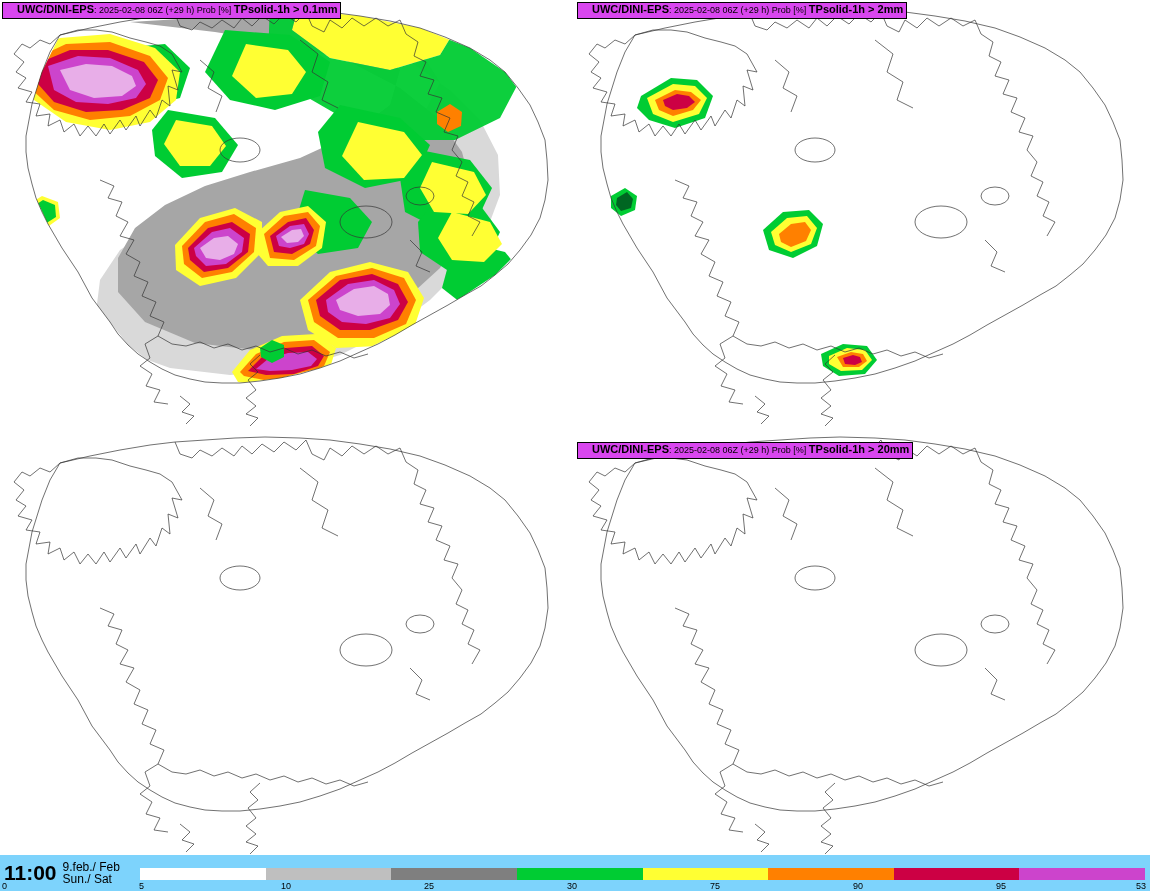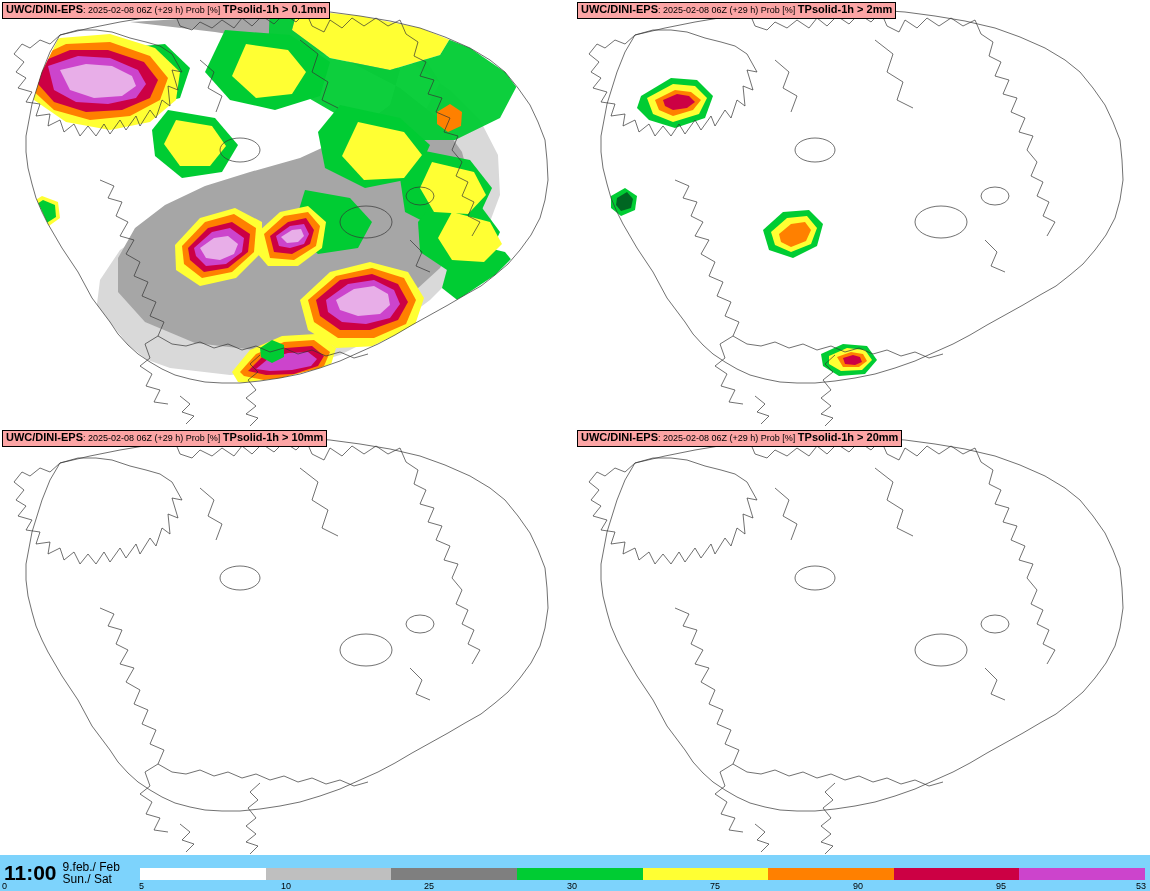--- a/index.html
+++ b/index.html
@@ -28,32 +28,32 @@
     background: #ffffff;
   }
   .panel.p0 { left: 0;   top: 0; }
   .panel.p1 { left: 575px; top: 0; }
   .panel.p2 { left: 0;   top: 428px; }
   .panel.p3 { left: 575px; top: 428px; }
 
   .panel-title {
     position: absolute;
     top: 2px;
-    background: #fca5a5;
+    background: #d946ef;
     border: 1px solid #000000;
-    padding: 0 3px 1px 3px;
+    padding: 0 3px 1px 14px;
     font-size: 11px;
     line-height: 13px;
     white-space: nowrap;
     z-index: 20;
   }
   .panel.p0 .panel-title { left: 2px; }
   .panel.p1 .panel-title { left: 2px; }
   .panel.p2 .panel-title { left: 2px; }
-  .panel.p3 .panel-title { left: 2px; }
+  .panel.p3 .panel-title { left: 2px; margin-top: 12px; }
 
   .t-model { font-weight: bold; font-size: 11px; }
   .t-run   { font-size: 9px; }
   .t-var   { font-weight: bold; font-size: 11px; }
 
   .map-svg { position: absolute; left: 0; top: 0; }
 
   
   .bottombar {
     position: absolute;
@@ -276,23 +276,20 @@
         <path d="M260,355 L250,364 L258,372 L248,380 L256,390 L246,398 L256,406 L246,414 L258,418 L250,426"></path>
         <path d="M180,396 L190,404 L182,412 L194,416 L186,424"></path>
         <ellipse cx="366" cy="222" rx="26" ry="16"></ellipse>
         <ellipse cx="420" cy="196" rx="14" ry="9"></ellipse>
         <ellipse cx="240" cy="150" rx="20" ry="12"></ellipse>
         <path d="M300,40 L318,54 L312,72 L328,82 L322,100 L338,108"></path>
         <path d="M200,60 L214,72 L208,88 L222,96 L216,112"></path>
         <path d="M410,240 L422,252 L416,266 L430,272"></path>
       </g>
     </svg>
-    <div class="panel-title">
-      <span class="t-model">UWC/DINI-EPS</span><span class="t-run">: 2025-02-08 06Z (+29 h) Prob [%] </span><span class="t-var">TPsolid-1h &gt; 10mm</span>
-    </div>
   </div>
 
   <div class="panel p3">
     <svg class="map-svg" width="575" height="427" viewBox="0 0 575 427">
       <g fill="none" stroke="#333333" stroke-width="0.7">
         <path d="M60,35 L90,28 L120,22 L150,17 L175,14 L205,12 L235,10 L265,9 L300,10 L330,12 L360,16 L390,21 L420,28 L445,37 L470,48 L490,60 L505,72 L518,88 L530,105 L538,122 L545,140 L547,160 L548,180 L545,200 L540,218 L531,235 L520,250 L508,264 L495,275 L481,286 L465,295 L448,305 L430,315 L412,325 L395,335 L378,344 L360,352 L340,361 L320,368 L300,374 L280,378 L260,381 L240,383 L222,383 L205,382 L190,379 L175,375 L162,369 L150,362 L138,354 L128,345 L118,334 L110,322 L101,310 L92,298 L85,285 L78,272 L70,260 L62,248 L55,236 L48,224 L42,212 L36,198 L32,184 L28,168 L26,152 L26,136 L29,120 L32,104 L37,88 L42,72 L50,52 Z"></path>
         <path d="M60,35 L50,44 L40,40 L30,48 L22,44 L14,54 L24,62 L16,72 L26,78 L18,88 L32,92 L26,102 L40,104 L36,116 L50,114 L48,126 L60,120 L64,132 L74,124 L80,136 L88,126 L96,136 L104,124 L110,134 L120,120 L126,130 L136,116 L140,126 L150,110 L156,118 L162,100 L170,106 L168,86 L178,90 L172,70 L182,72 L172,54 L160,46 L146,42 L130,38 L112,32 L96,30 L78,30 Z"></path>
         <path d="M175,14 L180,26 L192,30 L200,22 L212,28 L222,20 L234,28 L242,18 L252,26 L262,16 L274,24 L284,14 L296,22 L306,12"></path>
         <path d="M306,12 L312,26 L324,32 L330,20 L342,28 L352,18 L364,26 L376,18 L388,26 L400,20"></path>
         <path d="M400,20 L406,34 L418,42 L414,56 L426,62 L420,76 L434,80 L428,94 L442,98 L436,112 L450,118 L444,132 L458,136 L452,150"></path>

